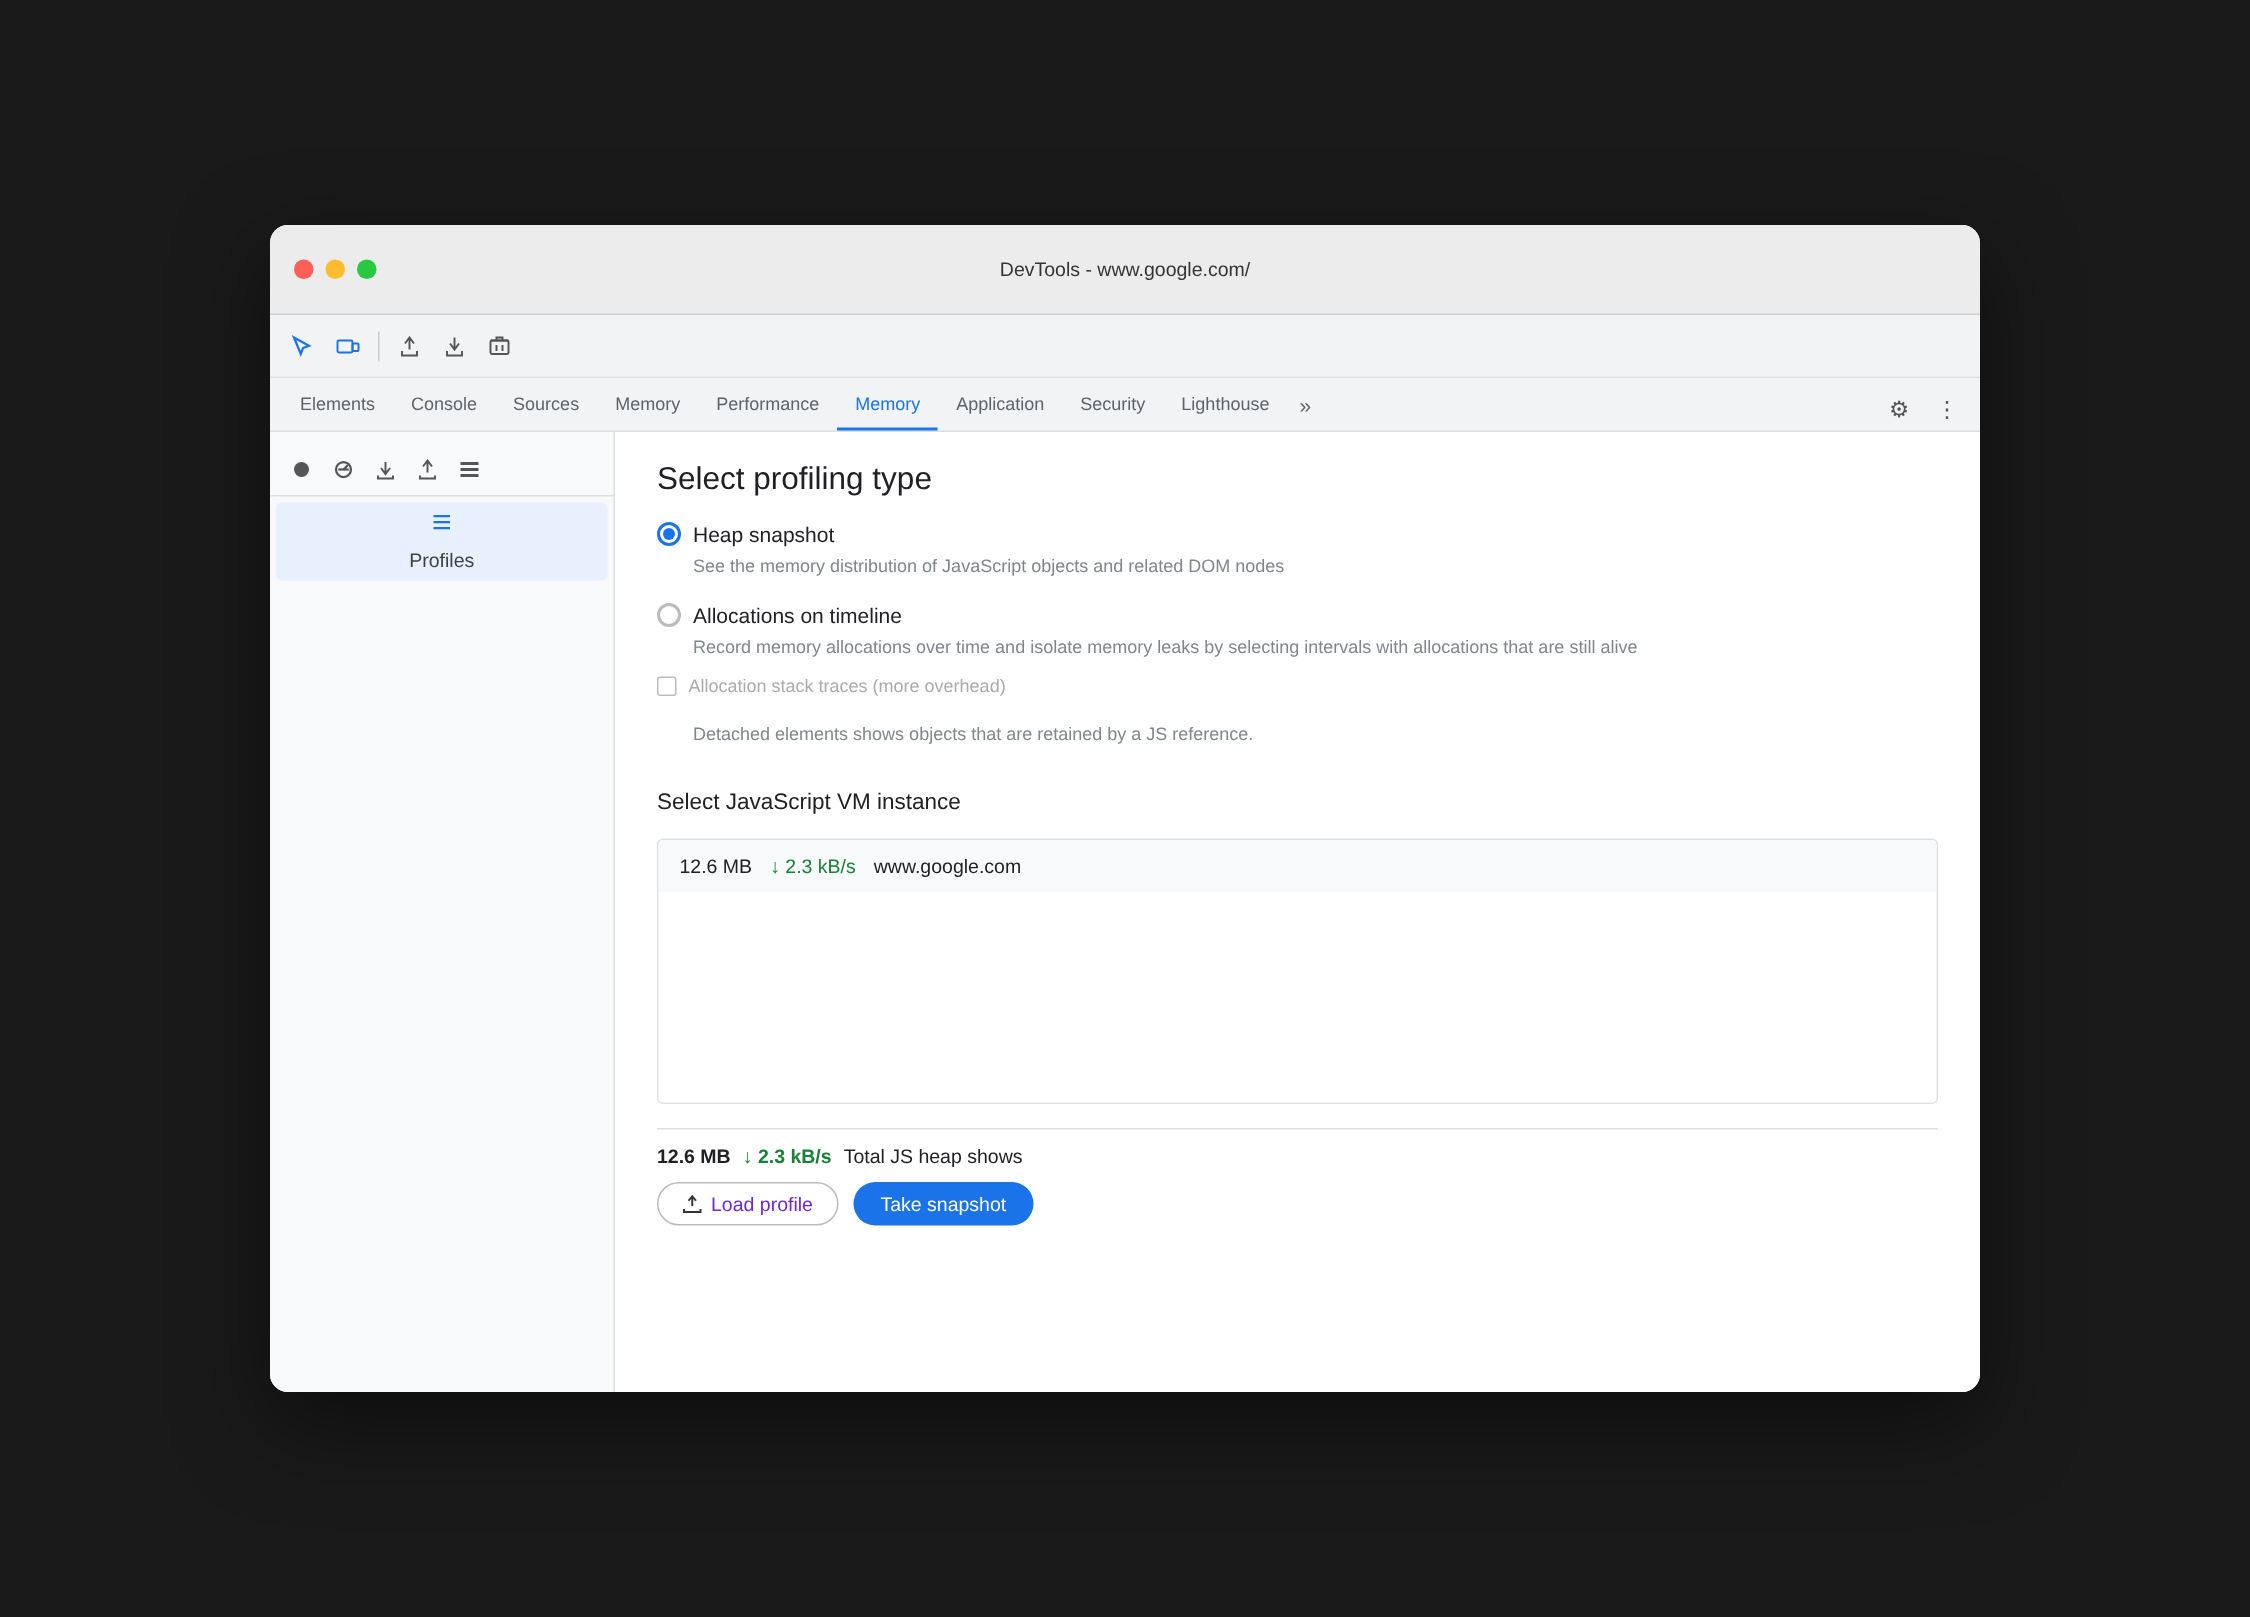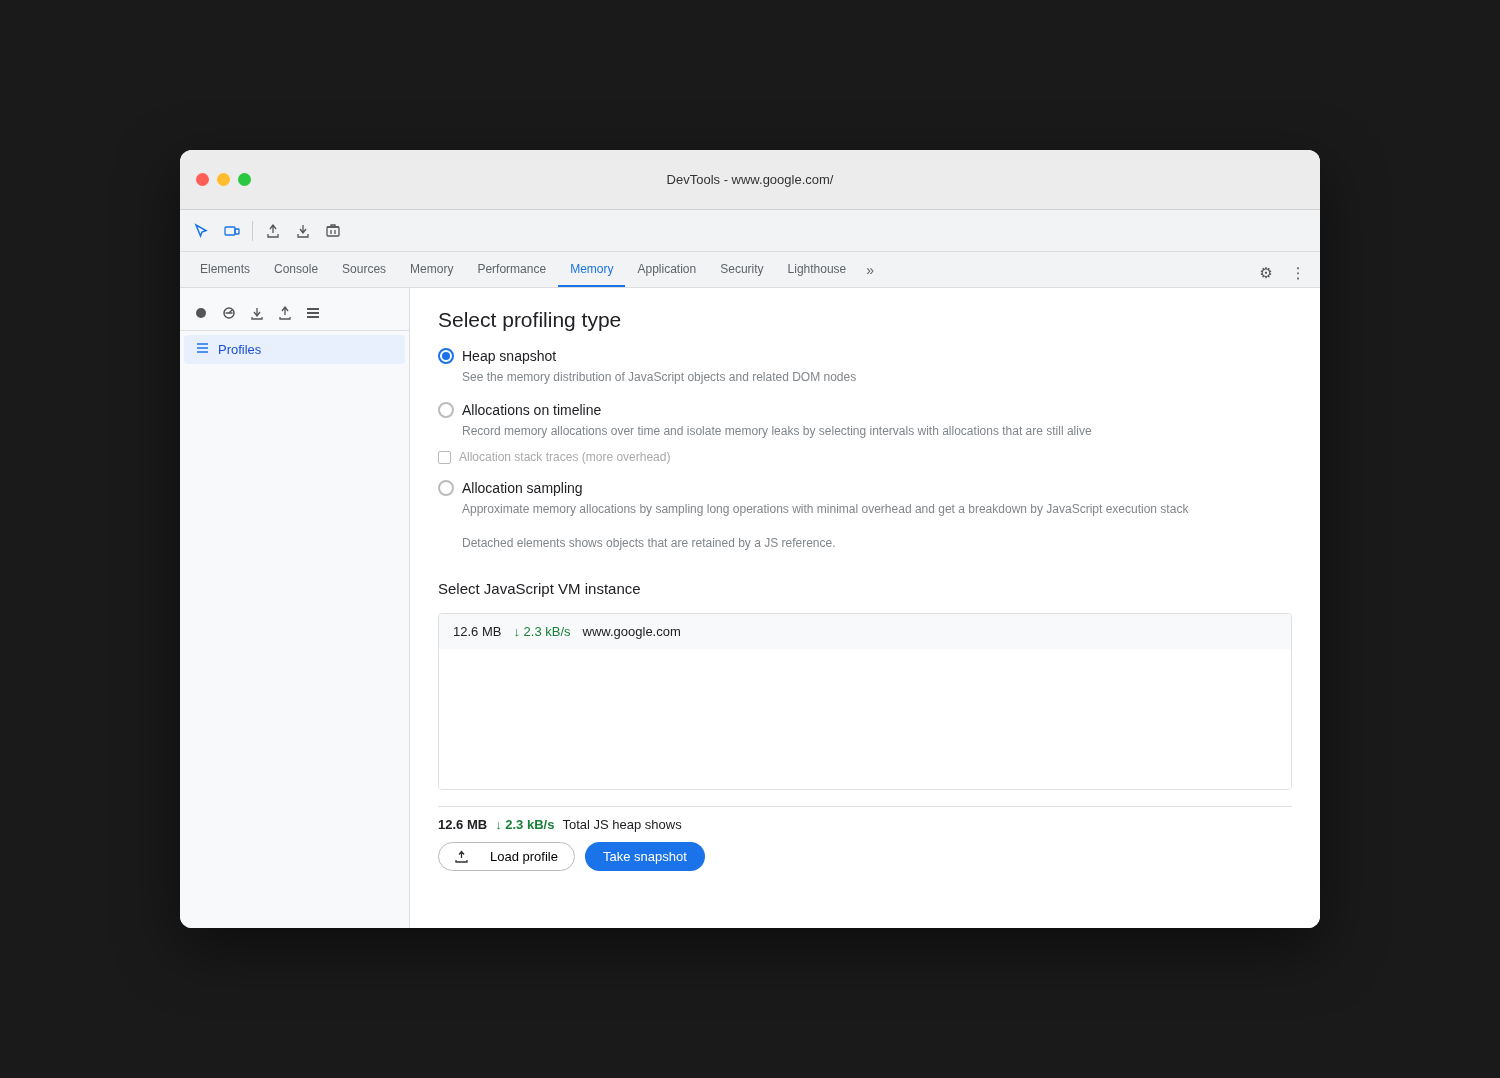--- a/index.html
+++ b/index.html
@@ -163,21 +163,22 @@
       align-items: center;
       padding: 6px 12px;
       gap: 8px;
       cursor: pointer;
       border-radius: 4px;
       margin: 0 4px;
       font-size: 13px;
     }
     .sidebar-item.active {
       background: #e8f0fe;
-      color: #1d4ed8;
+      color: #404040;
+      flex-direction: column;
     }
     .sidebar-item-icon {
       font-size: 14px;
       color: #1a73e8;
     }
     .content {
       flex: 1;
       padding: 20px 28px;
       overflow-y: auto;
       background: #fff;
@@ -318,27 +319,27 @@
       font-weight: 500;
     }
     .footer-buttons {
       display: flex;
       align-items: center;
       gap: 10px;
     }
     .btn-load {
       display: flex;
       align-items: center;
-      gap: 22px;
+      gap: 6px;
       padding: 6px 16px;
       border: 1px solid #bbb;
       border-radius: 20px;
       background: #fff;
       font-size: 13px;
-      color: #000000;
+      color: #6d28d9;
       cursor: pointer;
     }
     .btn-snapshot {
       padding: 7px 18px;
       border-radius: 20px;
       background: #1a73e8;
       color: #fff;
       border: none;
       font-size: 13px;
       font-weight: 500;
@@ -472,27 +473,20 @@
             <div class="radio-btn"></div>
             <span class="option-label">Allocations on timeline</span>
           </div>
           <div class="option-desc">Record memory allocations over time and isolate memory leaks by selecting intervals with allocations that are still alive</div>
           <div class="checkbox-row">
             <div class="checkbox"></div>
             <span class="checkbox-label">Allocation stack traces (more overhead)</span>
           </div>
         </div>
 
-        <div class="option-item">
-          <div class="option-header">
-            <div class="radio-btn"></div>
-            <span class="option-label">Allocation sampling</span>
-          </div>
-          <div class="option-desc">Approximate memory allocations by sampling long operations with minimal overhead and get a breakdown by JavaScript execution stack</div>
-        </div>
 
         <div class="option-item">
           <div class="option-desc">Detached elements shows objects that are retained by a JS reference.</div>
         </div>
 
       </div>
 
       <div class="vm-section-title">Select JavaScript VM instance</div>
 
       <div class="vm-instance-box">

